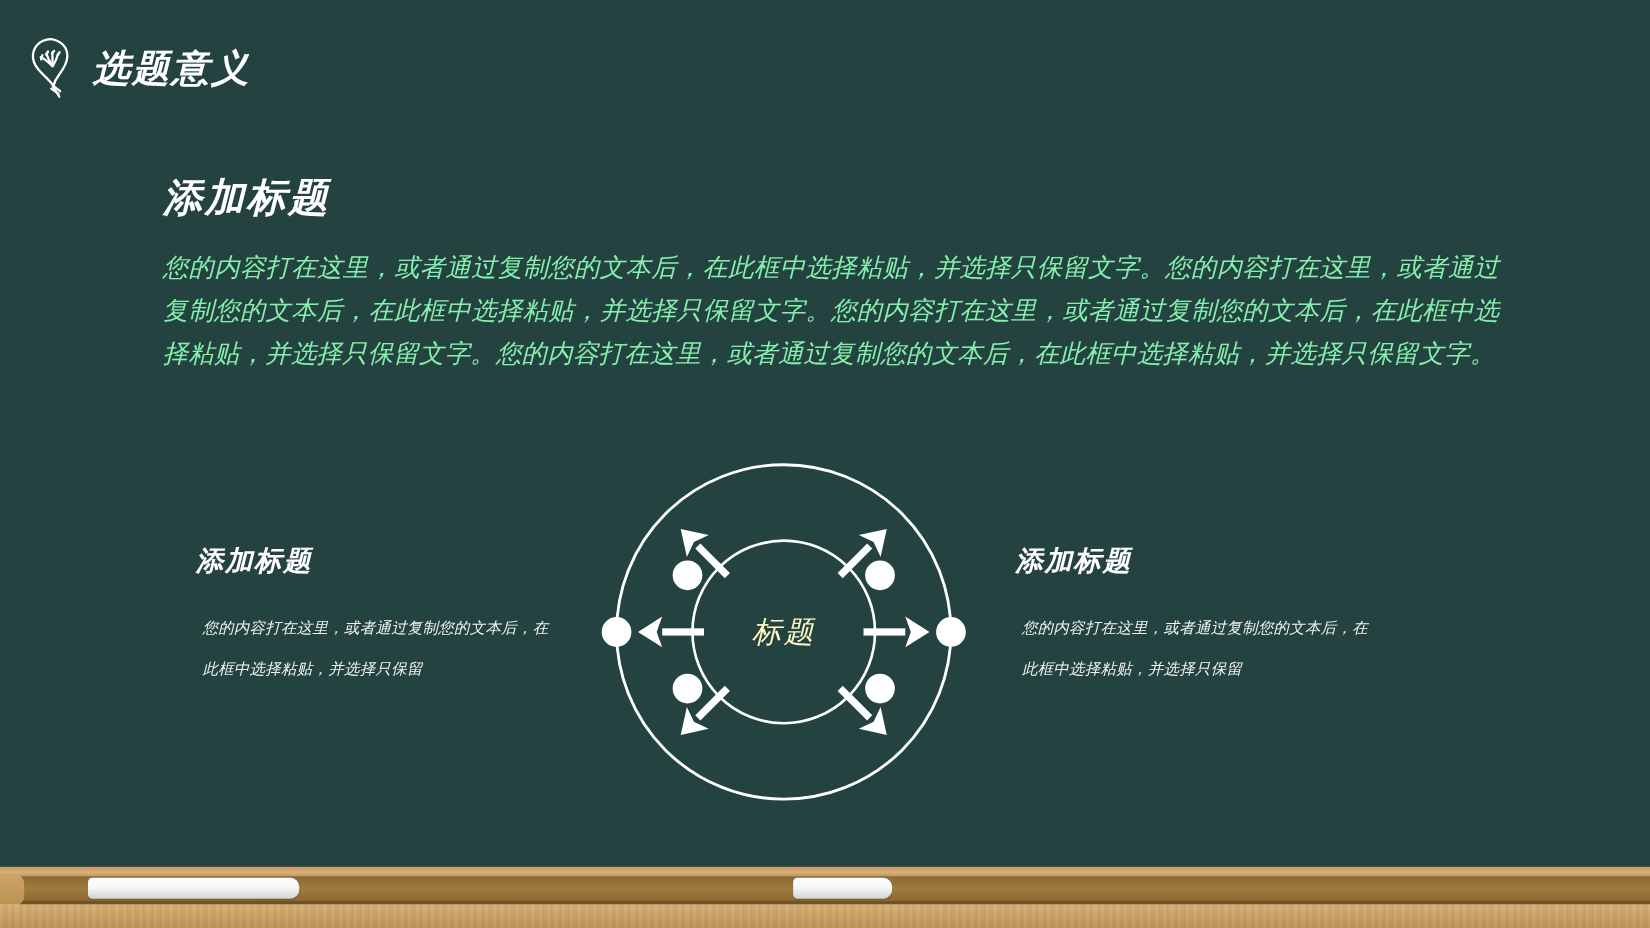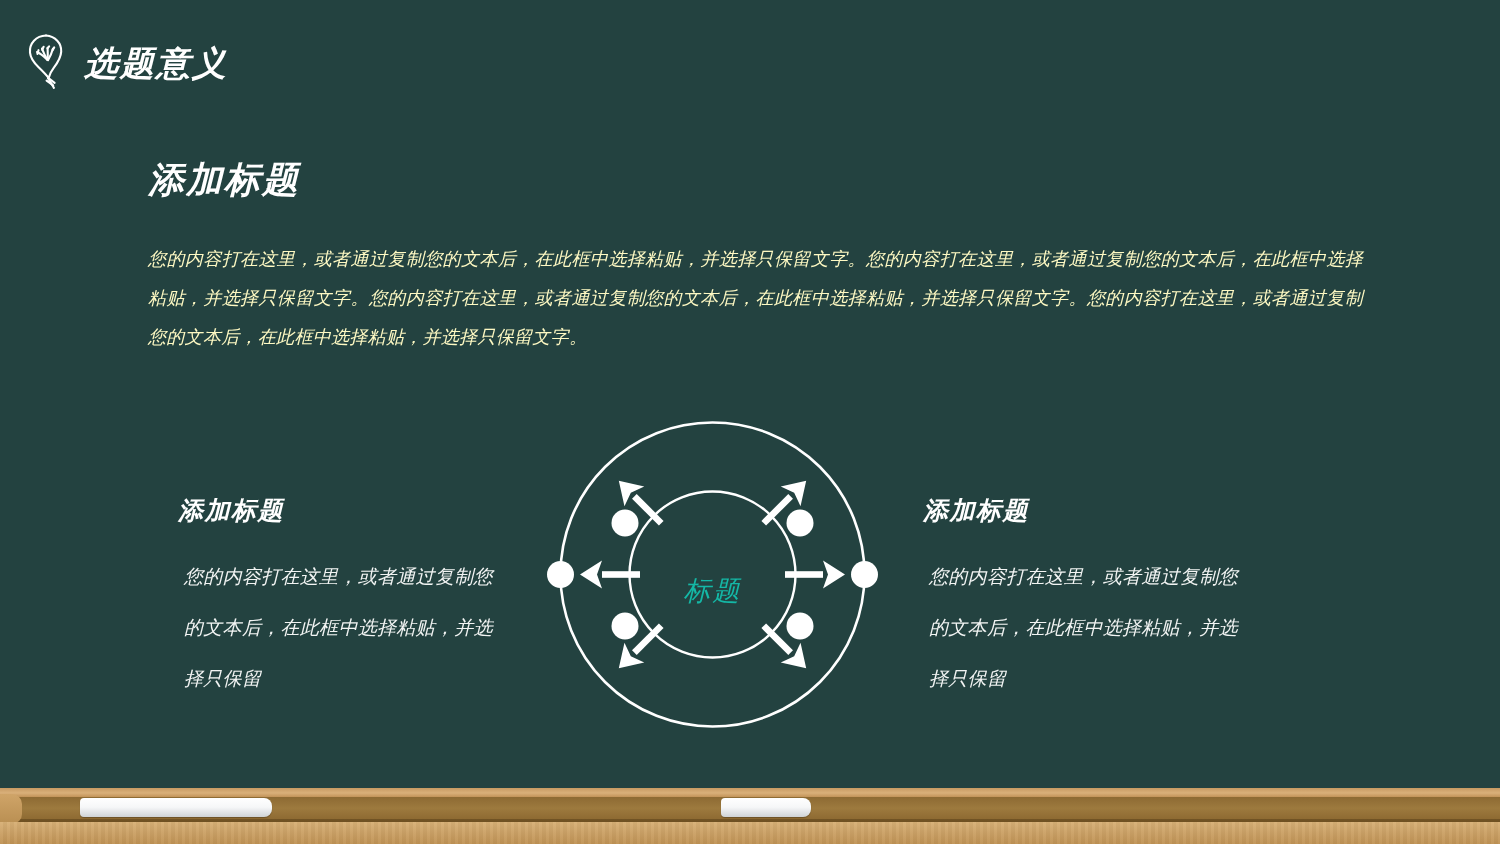--- a/index.html
+++ b/index.html
@@ -37,24 +37,24 @@
     position:absolute;
     left:148px; top:158px;
     color:#ffffff;
     font-size:36px;
     font-weight:700;
     letter-spacing:2px;
     line-height:1.2;
   }
   .main-paragraph {
     position:absolute;
-    left:148px; top:240px;
+    left:148px; top:224px;
     width:1215px;
-    color:#fef9c3;
-    font-size:18px;
+    color:#86efac;
+    font-size:23px;
     line-height:39px;
     text-align:justify;
     text-justify:inter-character;
     letter-spacing:0.3px;
   }
 
   
   .col {
     position:absolute;
     width:330px;
@@ -64,39 +64,39 @@
   .col-title {
     color:#ffffff;
     font-size:25px;
     font-weight:700;
     letter-spacing:1.5px;
     line-height:1.2;
     margin-bottom:26px;
   }
   .col-body {
     color:#f2f4f3;
-    font-size:19px;
-    line-height:51px;
+    font-size:14px;
+    line-height:38px;
     letter-spacing:0.3px;
     padding-left:6px;
   }
 
   
   .diagram {
     position:absolute;
     left:540px; top:402px;
     width:345px; height:345px;
   }
   .diagram svg { display:block; width:345px; height:345px; }
   .center-label {
     position:absolute;
-    left:0; top:16px;
+    left:0; top:0;
     width:345px; height:345px;
     display:flex; align-items:center; justify-content:center;
-    color:#14b8a6;
+    color:#fef9c3;
     font-size:27px;
     letter-spacing:2px;
     pointer-events:none;
   }
 
   
   .tray {
     position:absolute;
     left:0; bottom:0;
     width:1500px; height:56px;

